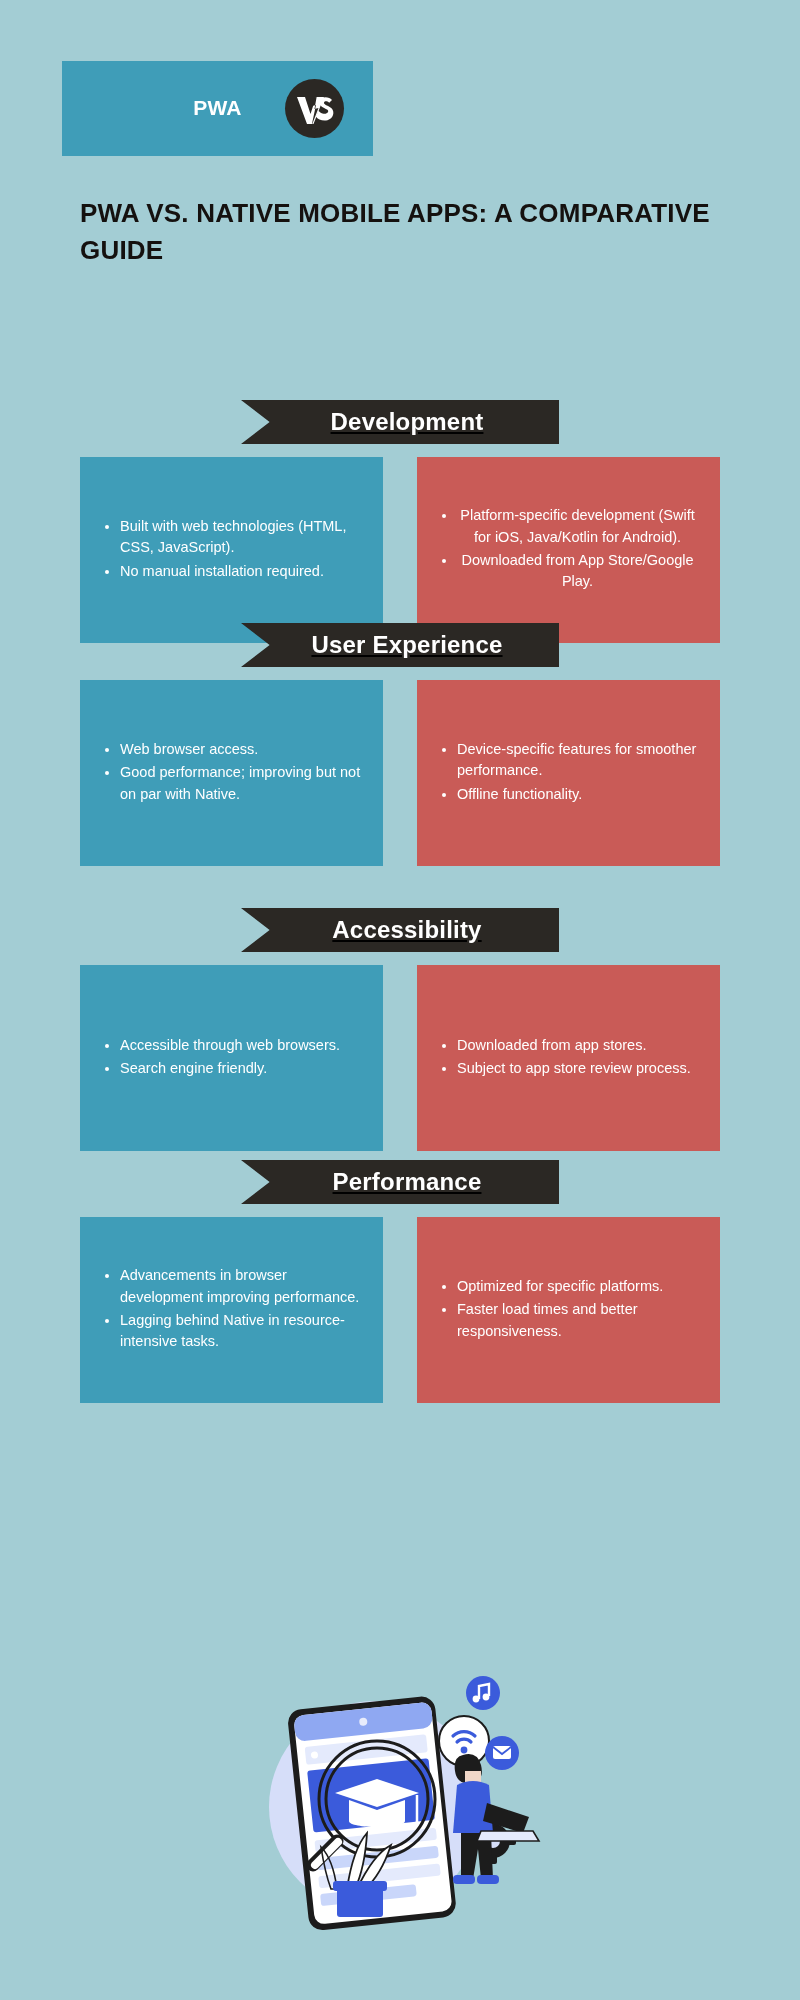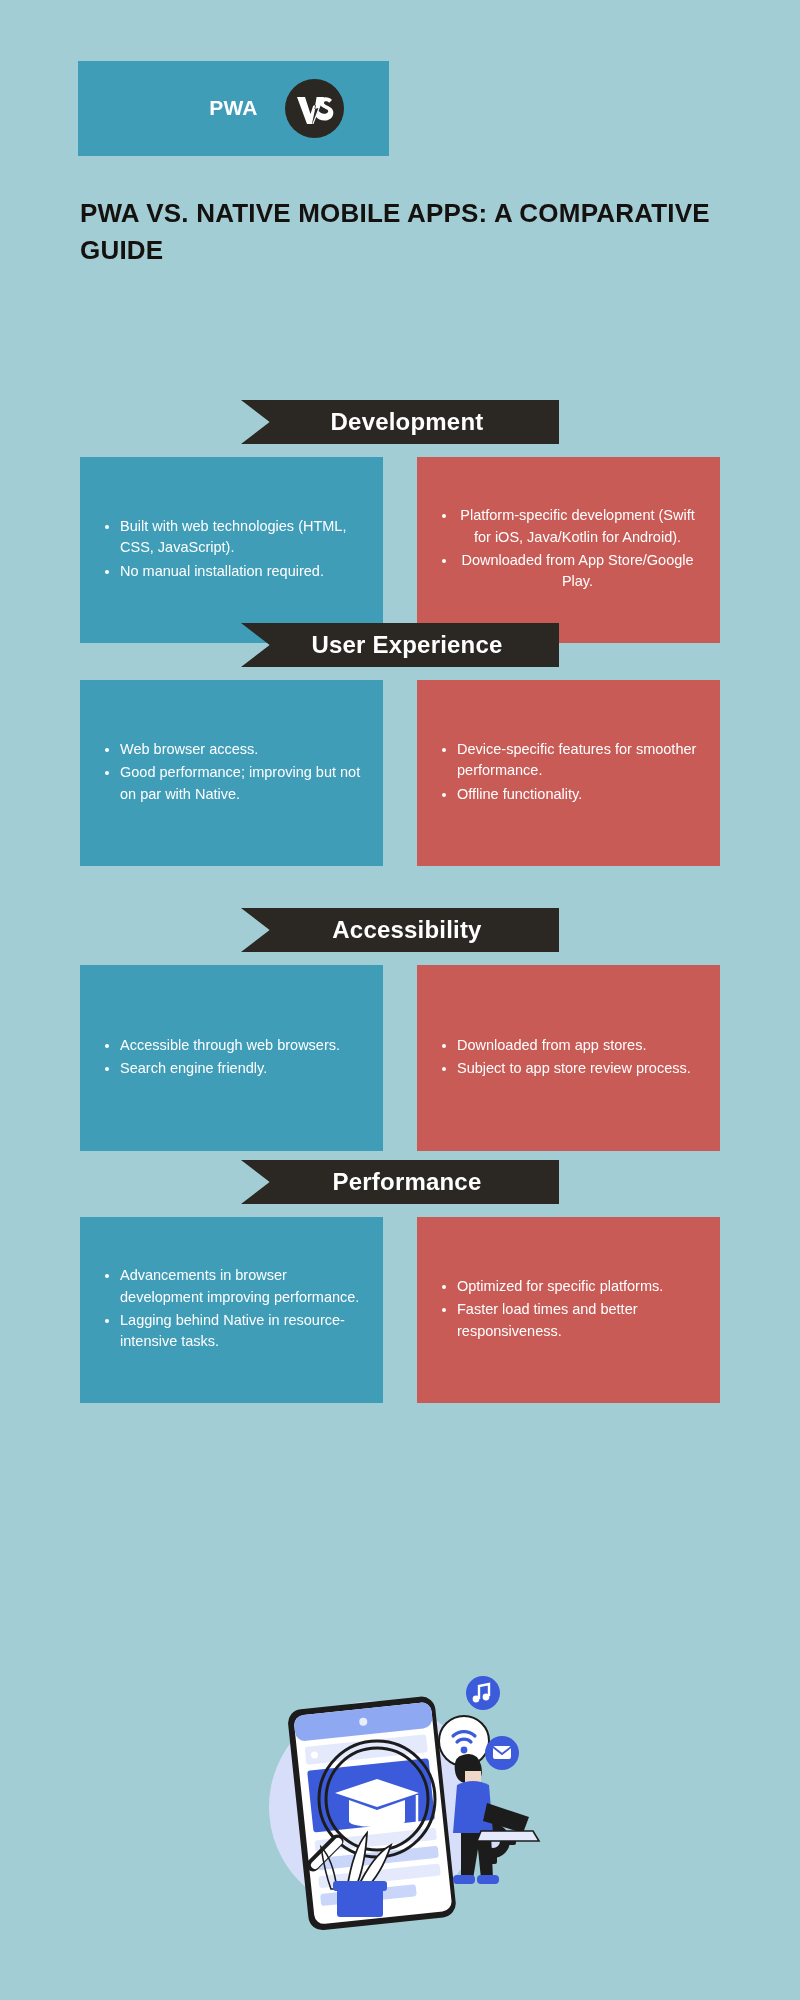--- a/index.html
+++ b/index.html
@@ -27,21 +27,21 @@
     display: flex;
   }
   .header-side {
     width: 311px;
     height: 95px;
     display: flex;
     align-items: center;
     justify-content: center;
     text-align: center;
   }
-  .header-side.left { background: #3f9db8; margin-right: 18px; margin-left: 16px; }
+  .header-side.left { background: #3f9db8; margin-right: 18px; }
   .header-side.right { background: #c95b57; }
   .header-label {
     color: #ffffff;
     font-size: 21px;
     font-weight: bold;
     line-height: 1.35;
     letter-spacing: 0.2px;
   }
   .vs-badge {
     position: absolute;
@@ -78,20 +78,21 @@
   .banner {
     position: relative;
     margin: 0 auto;
     width: 318px;
     height: 44px;
     background: #2b2824;
     display: flex;
     align-items: center;
     justify-content: center;
     clip-path: polygon(0 0, 100% 0, 100% 100%, 0 100%, 9% 50%);
+    text-decoration: underline;
   }
   .banner-text {
     color: #ffffff;
     font-size: 24px;
     font-weight: bold;
     letter-spacing: 0.2px;
     padding-left: 14px;
   }
 
   .cards {

